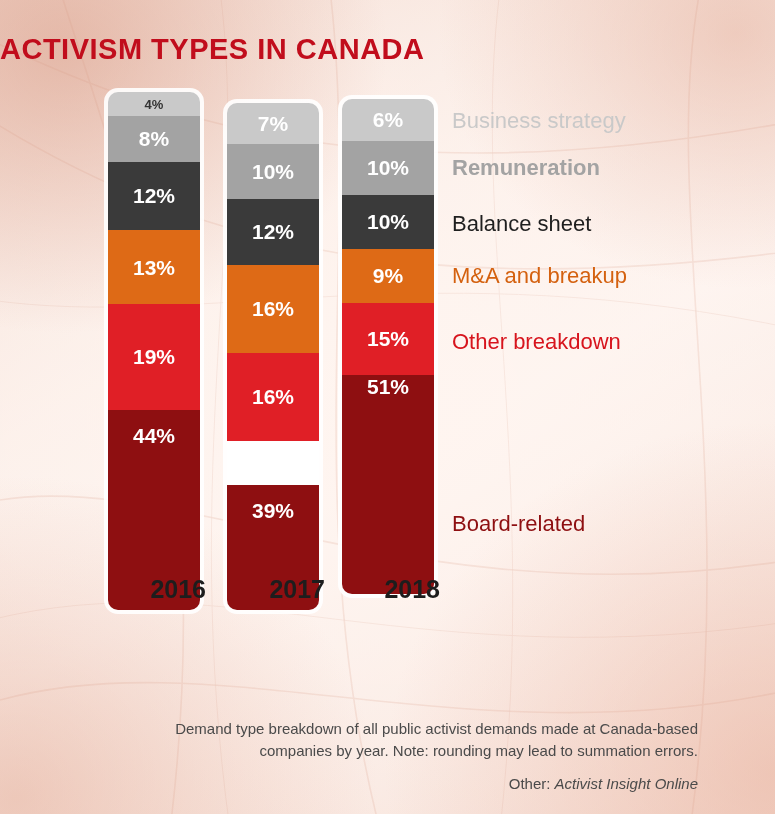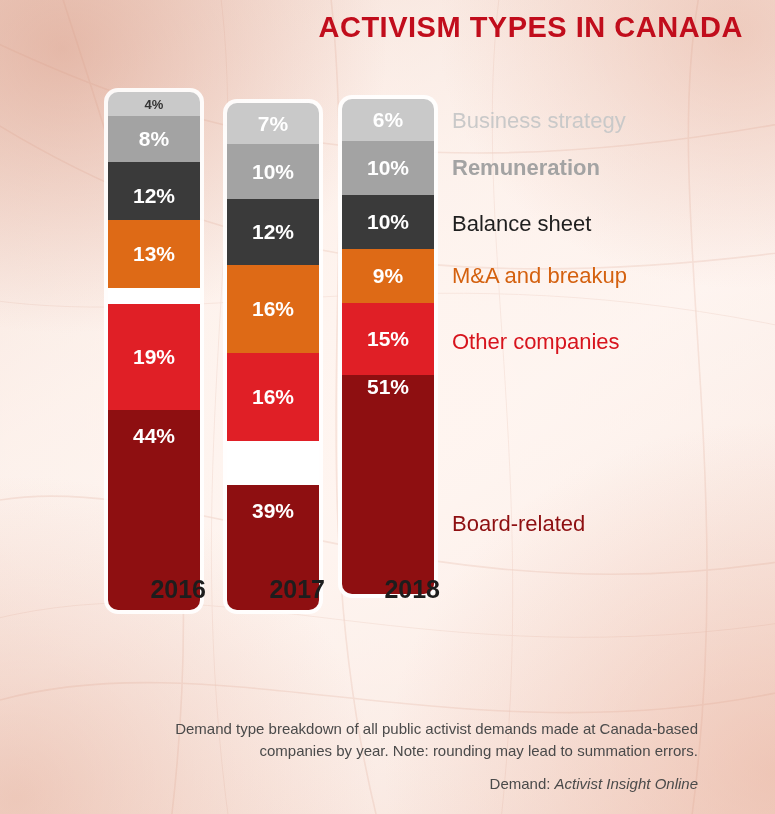--- a/index.html
+++ b/index.html
@@ -34,24 +34,24 @@
     opacity: .30;
   }
   .wrap {
     position: relative;
     z-index: 2;
     width: 775px;
     height: 814px;
   }
   .title {
     position: absolute;
-    top: 11px;
+    top: 33px;
     left: 0;
     width: 743px;
-    text-align: right;
+    text-align: left;
     font-size: 29px;
     font-weight: bold;
     letter-spacing: .5px;
     color: #c10d1c;
   }
 
   
   .chart {
     position: absolute;
     left: 0;
@@ -164,21 +164,21 @@
 
   <div class="title">ACTIVISM TYPES IN CANADA</div>
 
   <div class="chart">
 
     <div class="col" style="left:108px;">
       <div class="bar-stack">
         <div class="seg small-label" style="top:0;height:24px;background:#c9c9c9;color:#333;">4%</div>
         <div class="seg" style="top:24px;height:46px;background:#a3a3a3;">8%</div>
         <div class="seg" style="top:70px;height:68px;background:#3a3a3a;">12%</div>
-        <div class="seg" style="top:128px;height:68px;background:#de6a16;">13%</div>
+        <div class="seg" style="top:138px;height:76px;background:#de6a16;">13%</div>
         <div class="seg" style="top:212px;height:106px;background:#e01f26;">19%</div>
         <div class="seg" style="top:318px;bottom:0;background:#8e0f11;align-items:flex-start;padding-top:14px;box-sizing:border-box;">44%</div>
       </div>
       <div class="year">2016</div>
     </div>
 
     <div class="col" style="left:227px;">
       <div class="bar-stack" style="top:11px;">
         <div class="seg" style="top:0;height:41px;background:#c9c9c9;color:#ffffff;">7%</div>
         <div class="seg" style="top:41px;height:55px;background:#a3a3a3;">10%</div>
@@ -202,23 +202,23 @@
       <div class="year">2018</div>
     </div>
 
   </div>
 
   <div class="legend">
     <div class="legend-item" style="top:16px;color:#c9c9c9;">Business strategy</div>
     <div class="legend-item" style="top:63px;color:#a3a3a3;font-weight:bold;">Remuneration</div>
     <div class="legend-item" style="top:171px;color:#d4610f;">M&amp;A and breakup</div>
     <div class="legend-item" style="top:119px;color:#1f1f1f;">Balance sheet</div>
-    <div class="legend-item" style="top:237px;color:#d7141d;">Other companies</div>
+    <div class="legend-item" style="top:237px;color:#d7141d;">Other breakdown</div>
     <div class="legend-item" style="top:419px;color:#8e0f11;">Board-related</div>
   </div>
 
   <div class="caption">Demand type breakdown of all public activist demands made at Canada-based companies by year. Note: rounding may lead to summation errors.</div>
 
   <div class="source">
-    <span>Demand: </span><i>Activist Insight Online</i>
+    <span>Other: </span><i>Activist Insight Online</i>
   </div>
 
 </div>
 
 </body></html>

